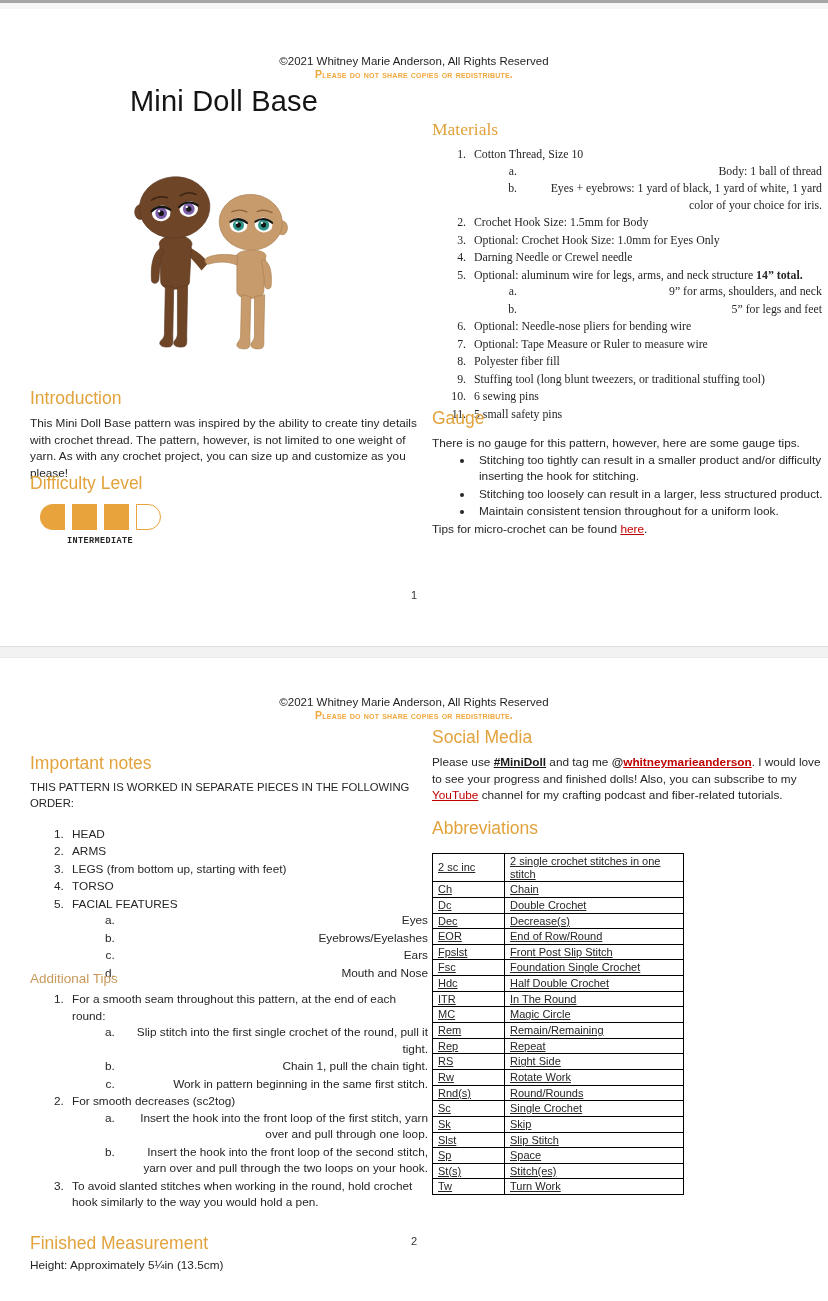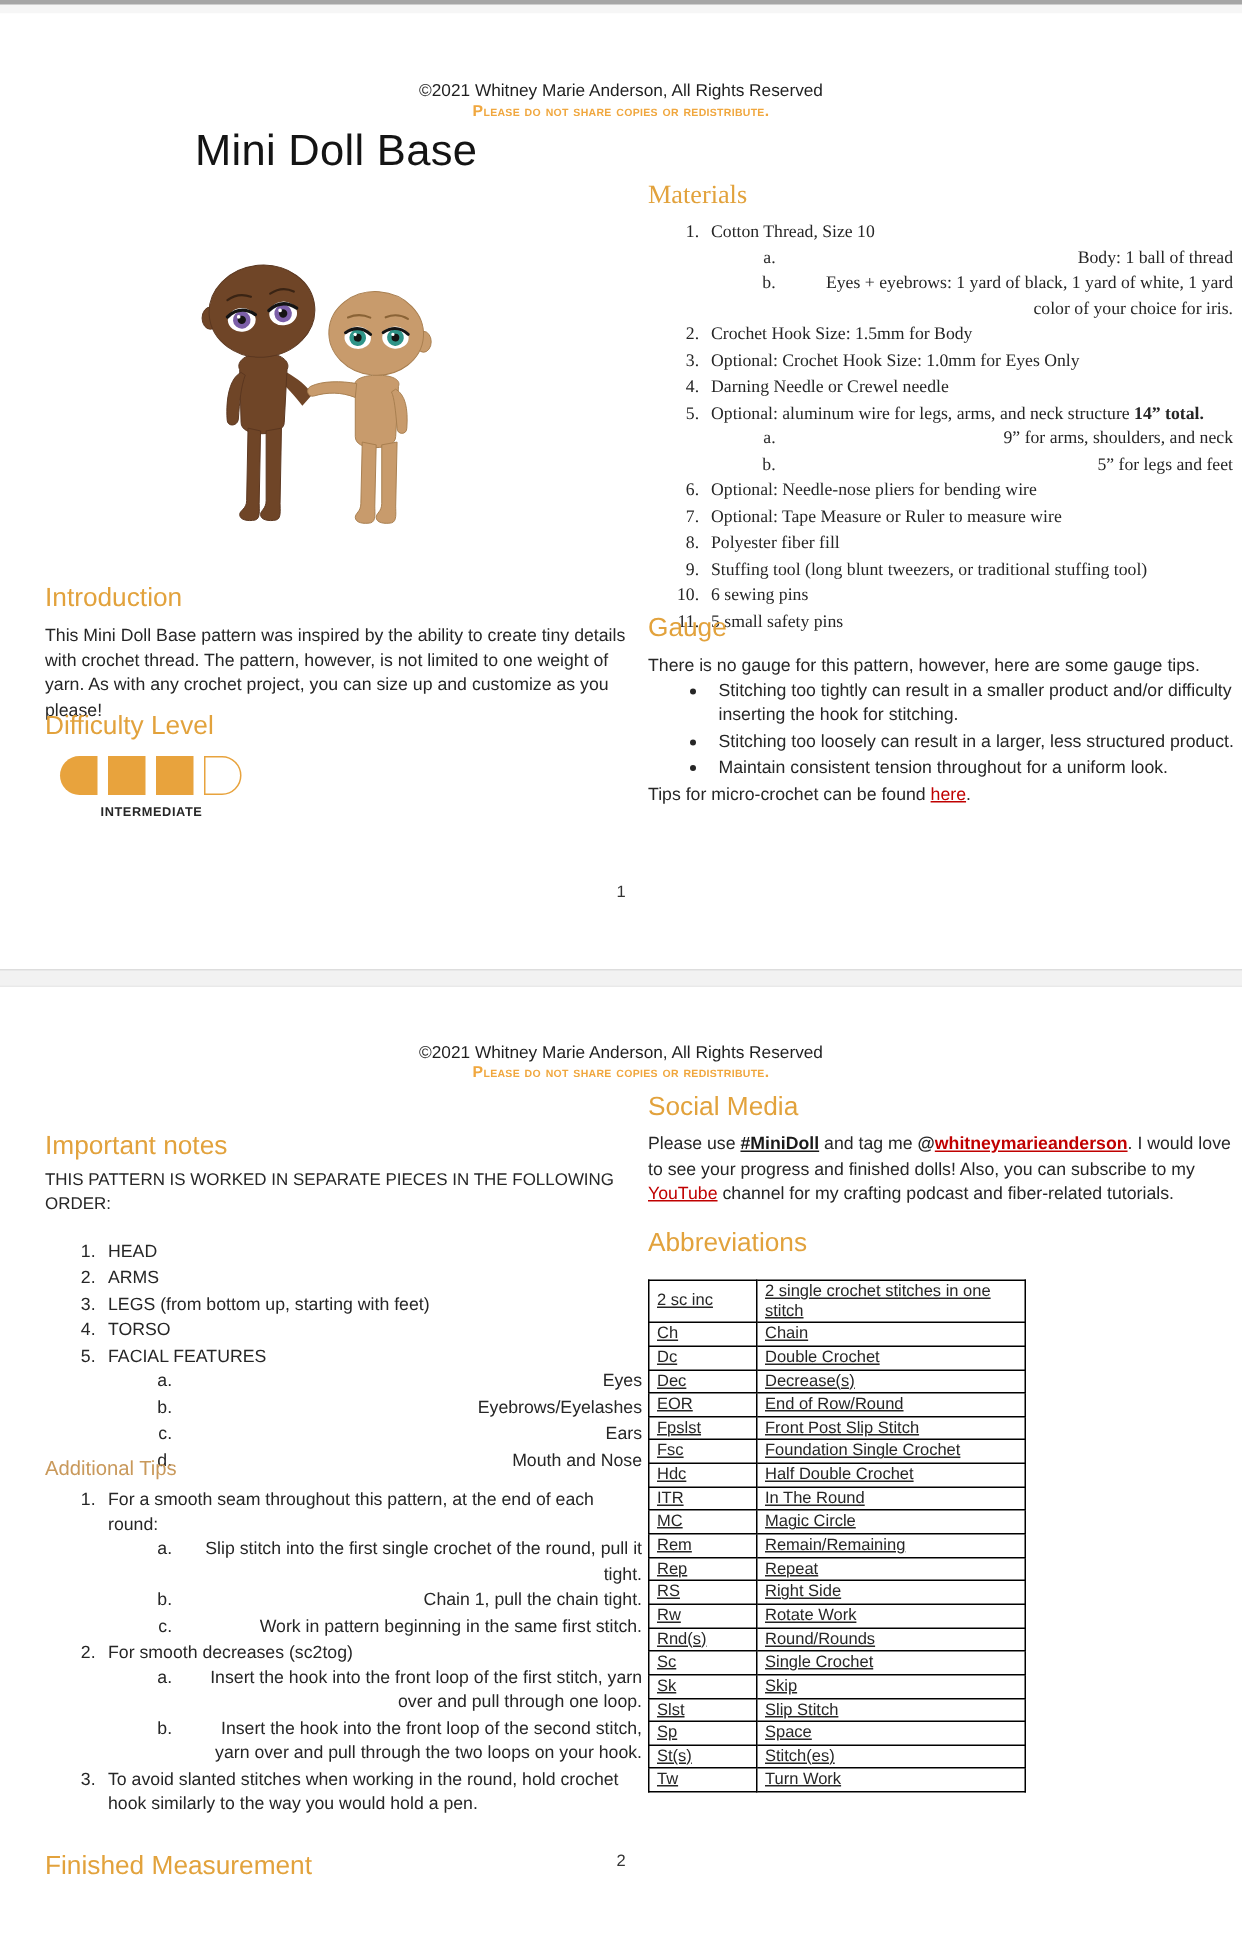--- a/index.html
+++ b/index.html
@@ -31,21 +31,21 @@
   .link { color:#c00000; text-decoration:underline; cursor:pointer; }
   .hashtag { font-weight:bold; text-decoration:underline; color:#1a1a1a; }
   .handle { font-weight:bold; }
   b, strong { font-weight:bold; }
 
   
   .diff-row { display:flex; gap:7px; }
   .diff-seg { width:25px; height:26px; background:#e8a33d; }
   .diff-seg.first { border-radius:13px 0 0 13px; }
   .diff-seg.last { background:#fff; border:1.5px solid #e8a33d; border-radius:0 13px 13px 0; }
-  .diff-label { font-size:8.5px; font-weight:bold; color:#262626; letter-spacing:.4px; margin:6px 0 0 27px; }
+  .diff-label { font-size:8.5px; font-weight:bold; color:#262626; letter-spacing:.4px; margin:6px 0 0 27px;font-family:Liberation Mono, monospace; }
 
   
   table.abbrev { border-collapse:collapse; width:252px; margin-top:14px;text-decoration:underline; }
   table.abbrev td { border:1px solid #000; font-size:11px; line-height:1.15; padding:1px 5px; height:14.6px; }
   table.abbrev td.k { width:72px; }
 
   .pagenum { position:absolute; left:0; right:0; text-align:center; font-size:11px; color:#333; }
 
   .dolls { position:absolute; left:118px; top:152px; width:195px; height:195px; }
 </style>
@@ -223,20 +223,21 @@
           <li>Insert the hook into the front loop of the first stitch, yarn over and pull through one loop.</li>
           <li>Insert the hook into the front loop of the second stitch, yarn over and pull through the two loops on your hook.</li>
         </ol>
       </li>
       <li>To avoid slanted stitches when working in the round, hold crochet hook similarly to the way you would hold a pen.</li>
     </ol>
   </div>
 
   <div class="blk" style="left:30px; top:527px; width:398px;margin-top:48px;">
     <h2 class="orange" style="margin-bottom:3px;">Finished Measurement</h2>
+    <p>Height: Approximately 5¼in (13.5cm)</p>
   </div>
 
   <div class="blk" style="left:432px; top:160px; width:392px;">
     <h2 class="orange">Abbreviations</h2>
     <table class="abbrev">
       <tbody>
         <tr>
             <td class="k">2 sc inc</td>
             <td>2 single crochet stitches in one stitch</td>
           </tr>

